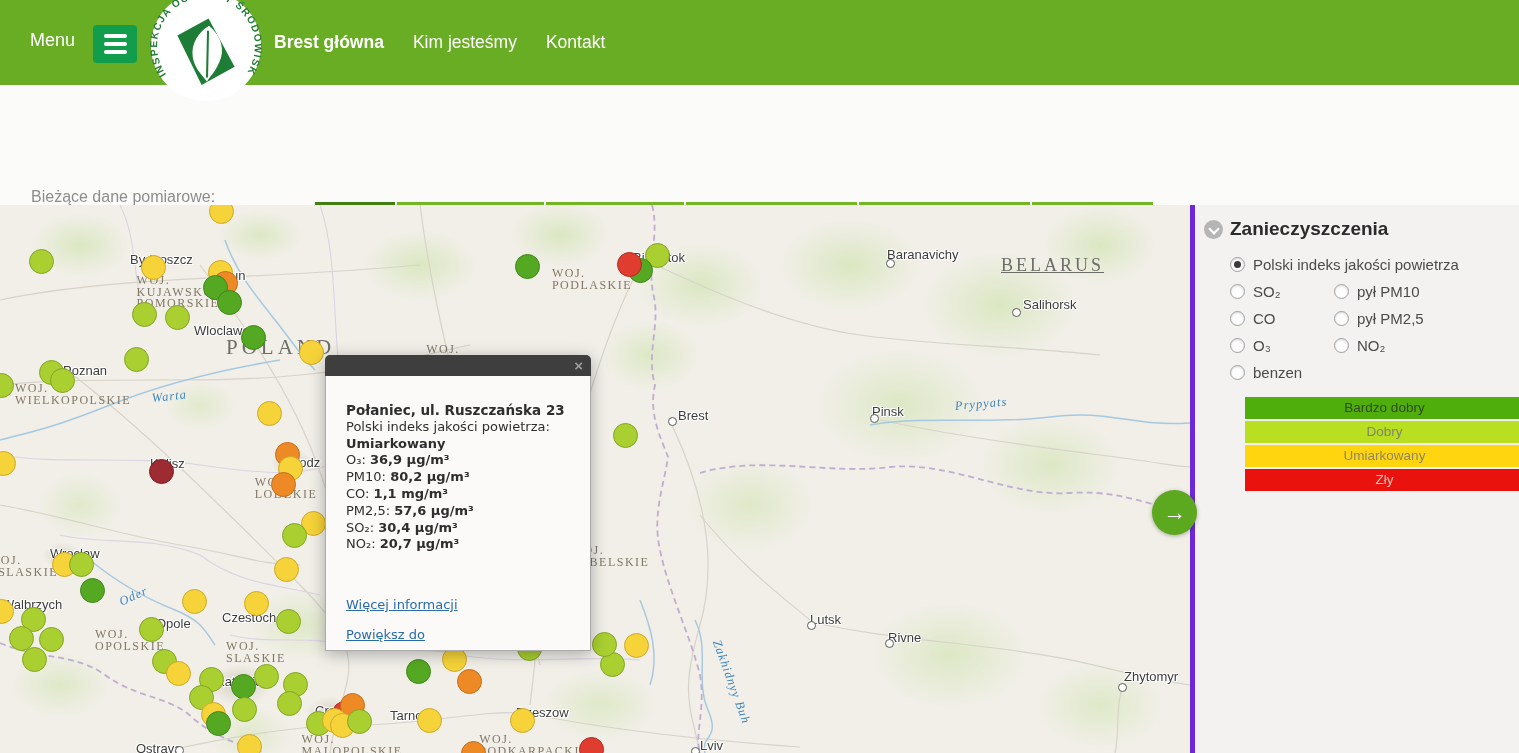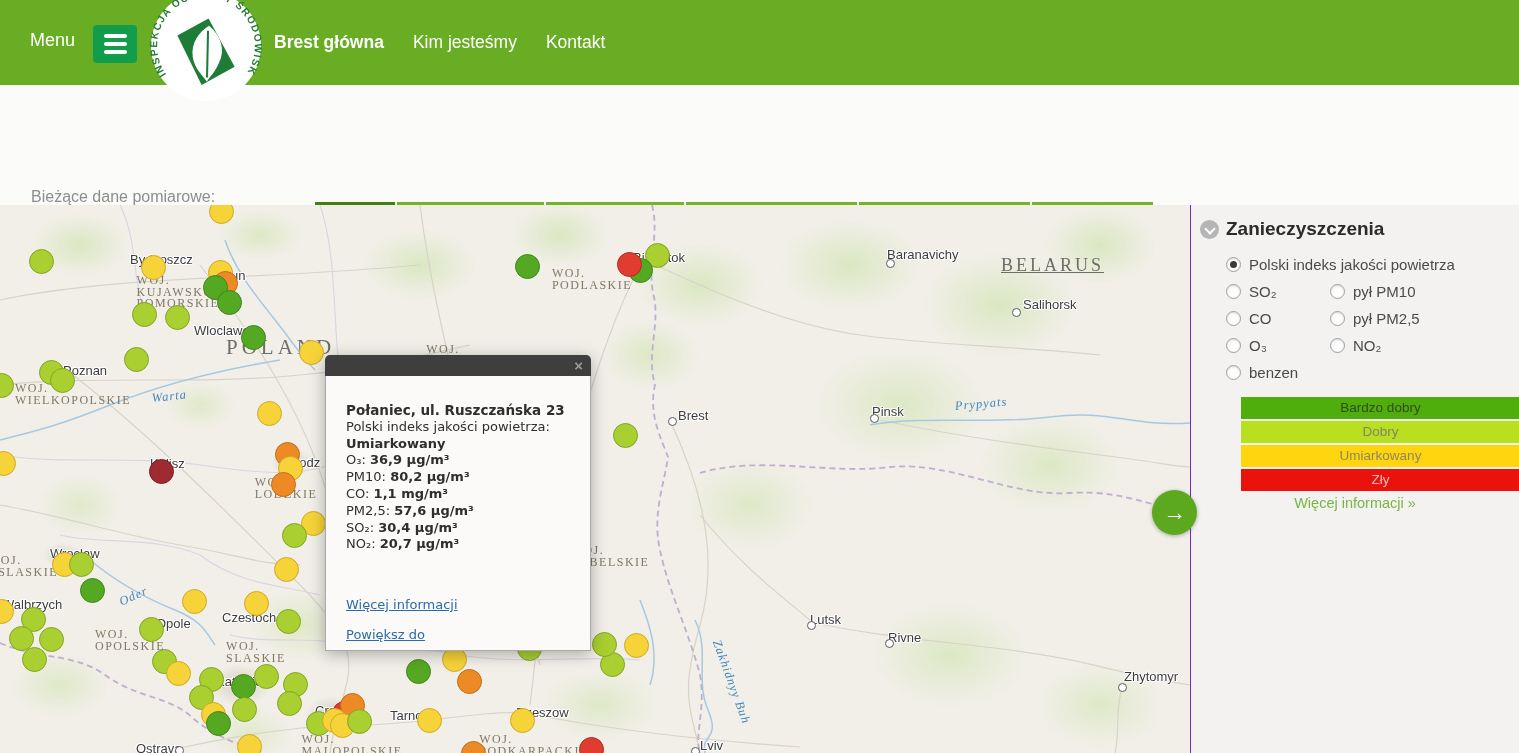--- a/index.html
+++ b/index.html
@@ -93,21 +93,21 @@
     border-left:16px solid transparent;border-right:16px solid transparent;
     border-top:19px solid #fbfaf8;}
 
   
   .next-btn{position:absolute;left:1152px;top:490px;width:45px;height:45px;border-radius:50%;
     background:#5ca81e;color:#fff;display:flex;align-items:center;justify-content:center;
     font-size:23px;font-weight:bold;z-index:150;cursor:pointer;box-shadow:0 1px 4px rgba(0,0,0,.3);}
 
   
   .sidebar{position:absolute;left:1190px;top:205px;width:329px;height:548px;background:#f3f2f0;
-    border-left:1px solid #6d28d9;box-sizing:border-box;}
+    border-left:5px solid #6d28d9;box-sizing:border-box;}
   .section-header{position:relative;margin:13px 0 0 9px;height:24px;}
   .section-header.legend-hd{margin-top:27px;}
   .chevron-circle{position:absolute;left:0;top:2px;width:19px;height:19px;border-radius:50%;
     background:#b5b5b5;cursor:pointer;}
   .chevron-circle::after{content:'';position:absolute;left:5.5px;top:5px;width:6px;height:6px;
     border-right:2px solid #fff;border-bottom:2px solid #fff;transform:rotate(45deg);}
   .section-title{position:absolute;left:26px;top:0;font-size:19px;font-weight:bold;color:#2b2b2b;}
   .radio-grid{margin:14px 0 0 35px;display:grid;grid-template-columns:104px auto;row-gap:10px;}
   .radio-item{display:flex;align-items:center;cursor:pointer;font-size:15px;color:#4b4b4b;}
   .radio-item.full{grid-column:1 / -1;}
@@ -435,16 +435,15 @@
           <span class="radio-text">benzen</span>
         </label>
       </div>
 
     <div class="legend-list">
         <div class="legend-bar" style="background: rgb(79, 174, 12); color: rgb(49, 74, 33);">Bardzo dobry</div>
         <div class="legend-bar" style="background: rgb(184, 223, 32); color: rgb(131, 132, 107);">Dobry</div>
         <div class="legend-bar" style="background: rgb(255, 213, 15); color: rgb(142, 135, 99);">Umiarkowany</div>
         <div class="legend-bar" style="background: rgb(234, 18, 12); color: rgb(244, 189, 185);">Zły</div>
       </div>
-    <a class="legend-more">Więcej informacji »</a>
   </div>
 
 </div>
 
 </body></html>

